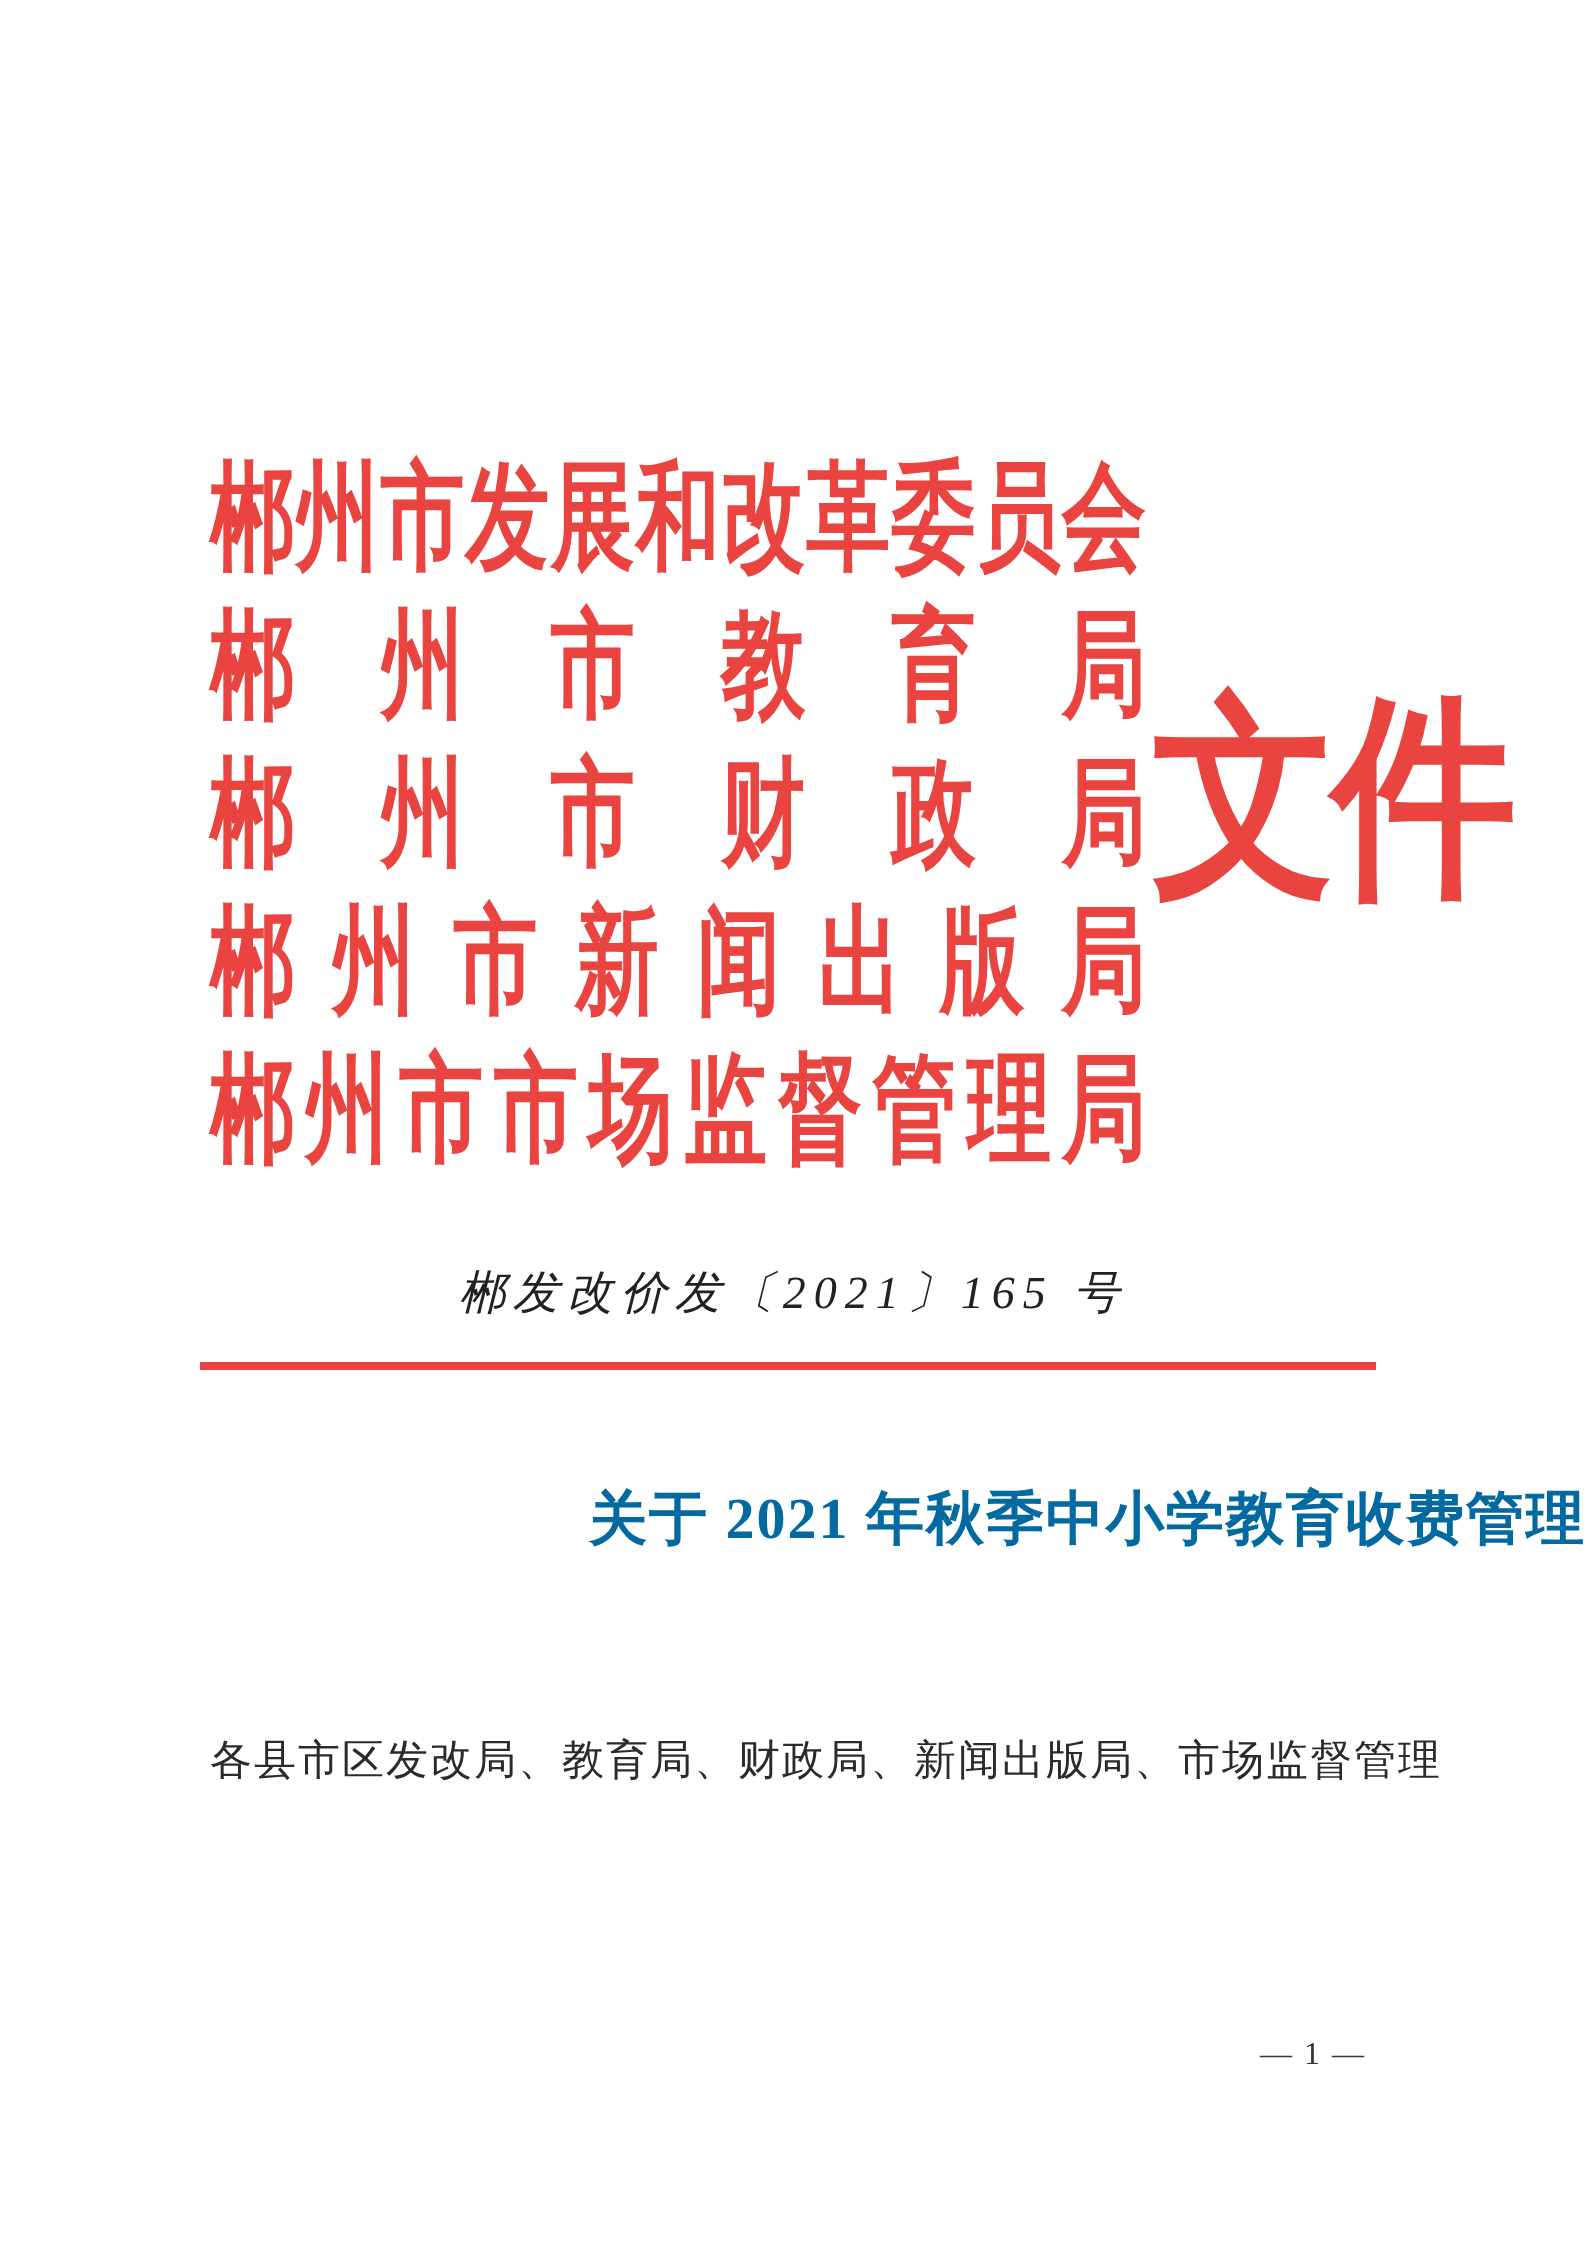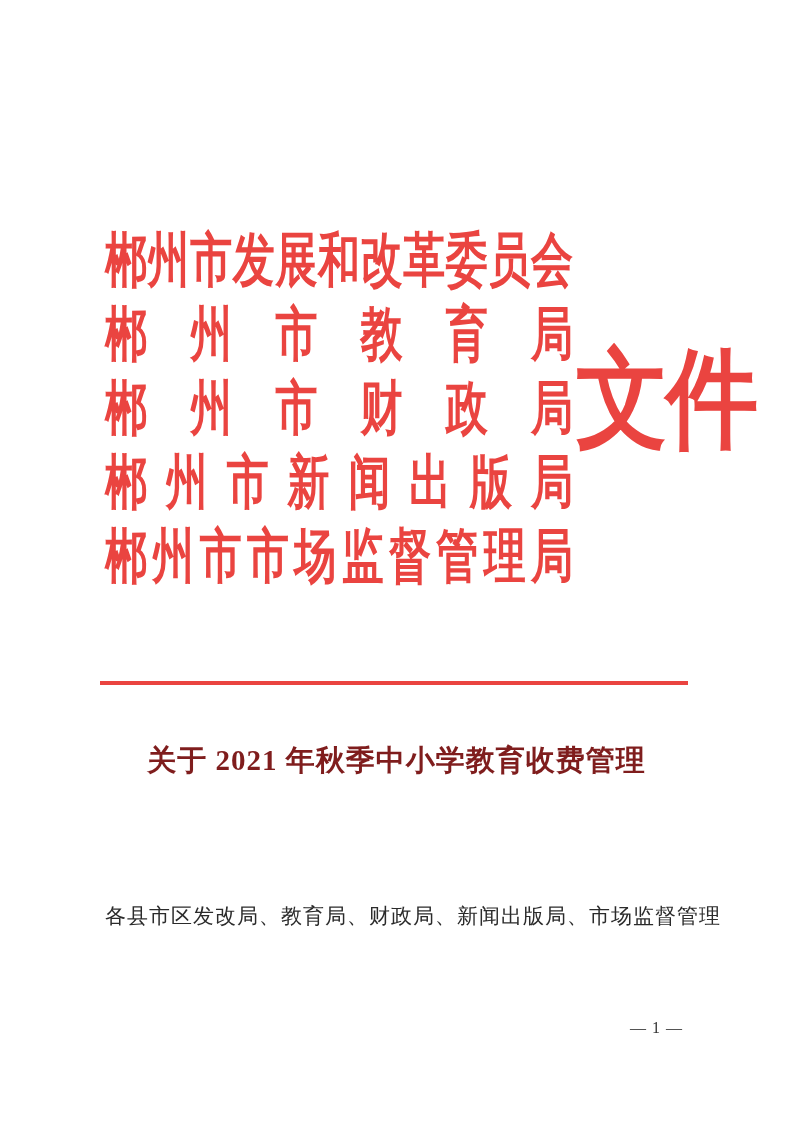--- a/index.html
+++ b/index.html
@@ -72,42 +72,41 @@
     height: 4px;
     background: var(--accent);
   }
 
   
   .title {
     position: absolute;
     top: 740px;
     left: 0;
     width: 100%;
-    text-align: center;
+    text-align: right;
     font-size: 29px;
     font-weight: bold;
     line-height: 40px;
     letter-spacing: 1px;
-    color: #7f1d1d;
+    color: #0369a1;
   }
 
   
   .body-block {
     position: absolute;
     left: 105px;
     top: 862px;
     width: 600px;
     font-size: 21px;
     color: #2b2b2b;
   }
   .body-line {
     line-height: 37px;
     letter-spacing: 1px;
     white-space: nowrap;
-    margin-top: 36px;
   }
   .body-line.indent {
     text-indent: 38px;
     margin-top: 5px;
   }
 
   
   .page-number {
     position: absolute;
     left: 630px;
@@ -171,20 +170,21 @@
         <span>监</span>
         <span>督</span>
         <span>管</span>
         <span>理</span>
         <span>局</span>
       </div>
   </div>
 
   <div class="doc-type">文件</div>
 
+  <div class="doc-number">郴发改价发〔2021〕165 号</div>
 
   <div class="red-rule"></div>
 
   <div class="title">
     <div>关于 2021 年秋季中小学教育收费管理</div>
   </div>
 
   <div class="body-block">
     <div class="body-line">各县市区发改局、教育局、财政局、新闻出版局、市场监督管理</div>
   </div>

